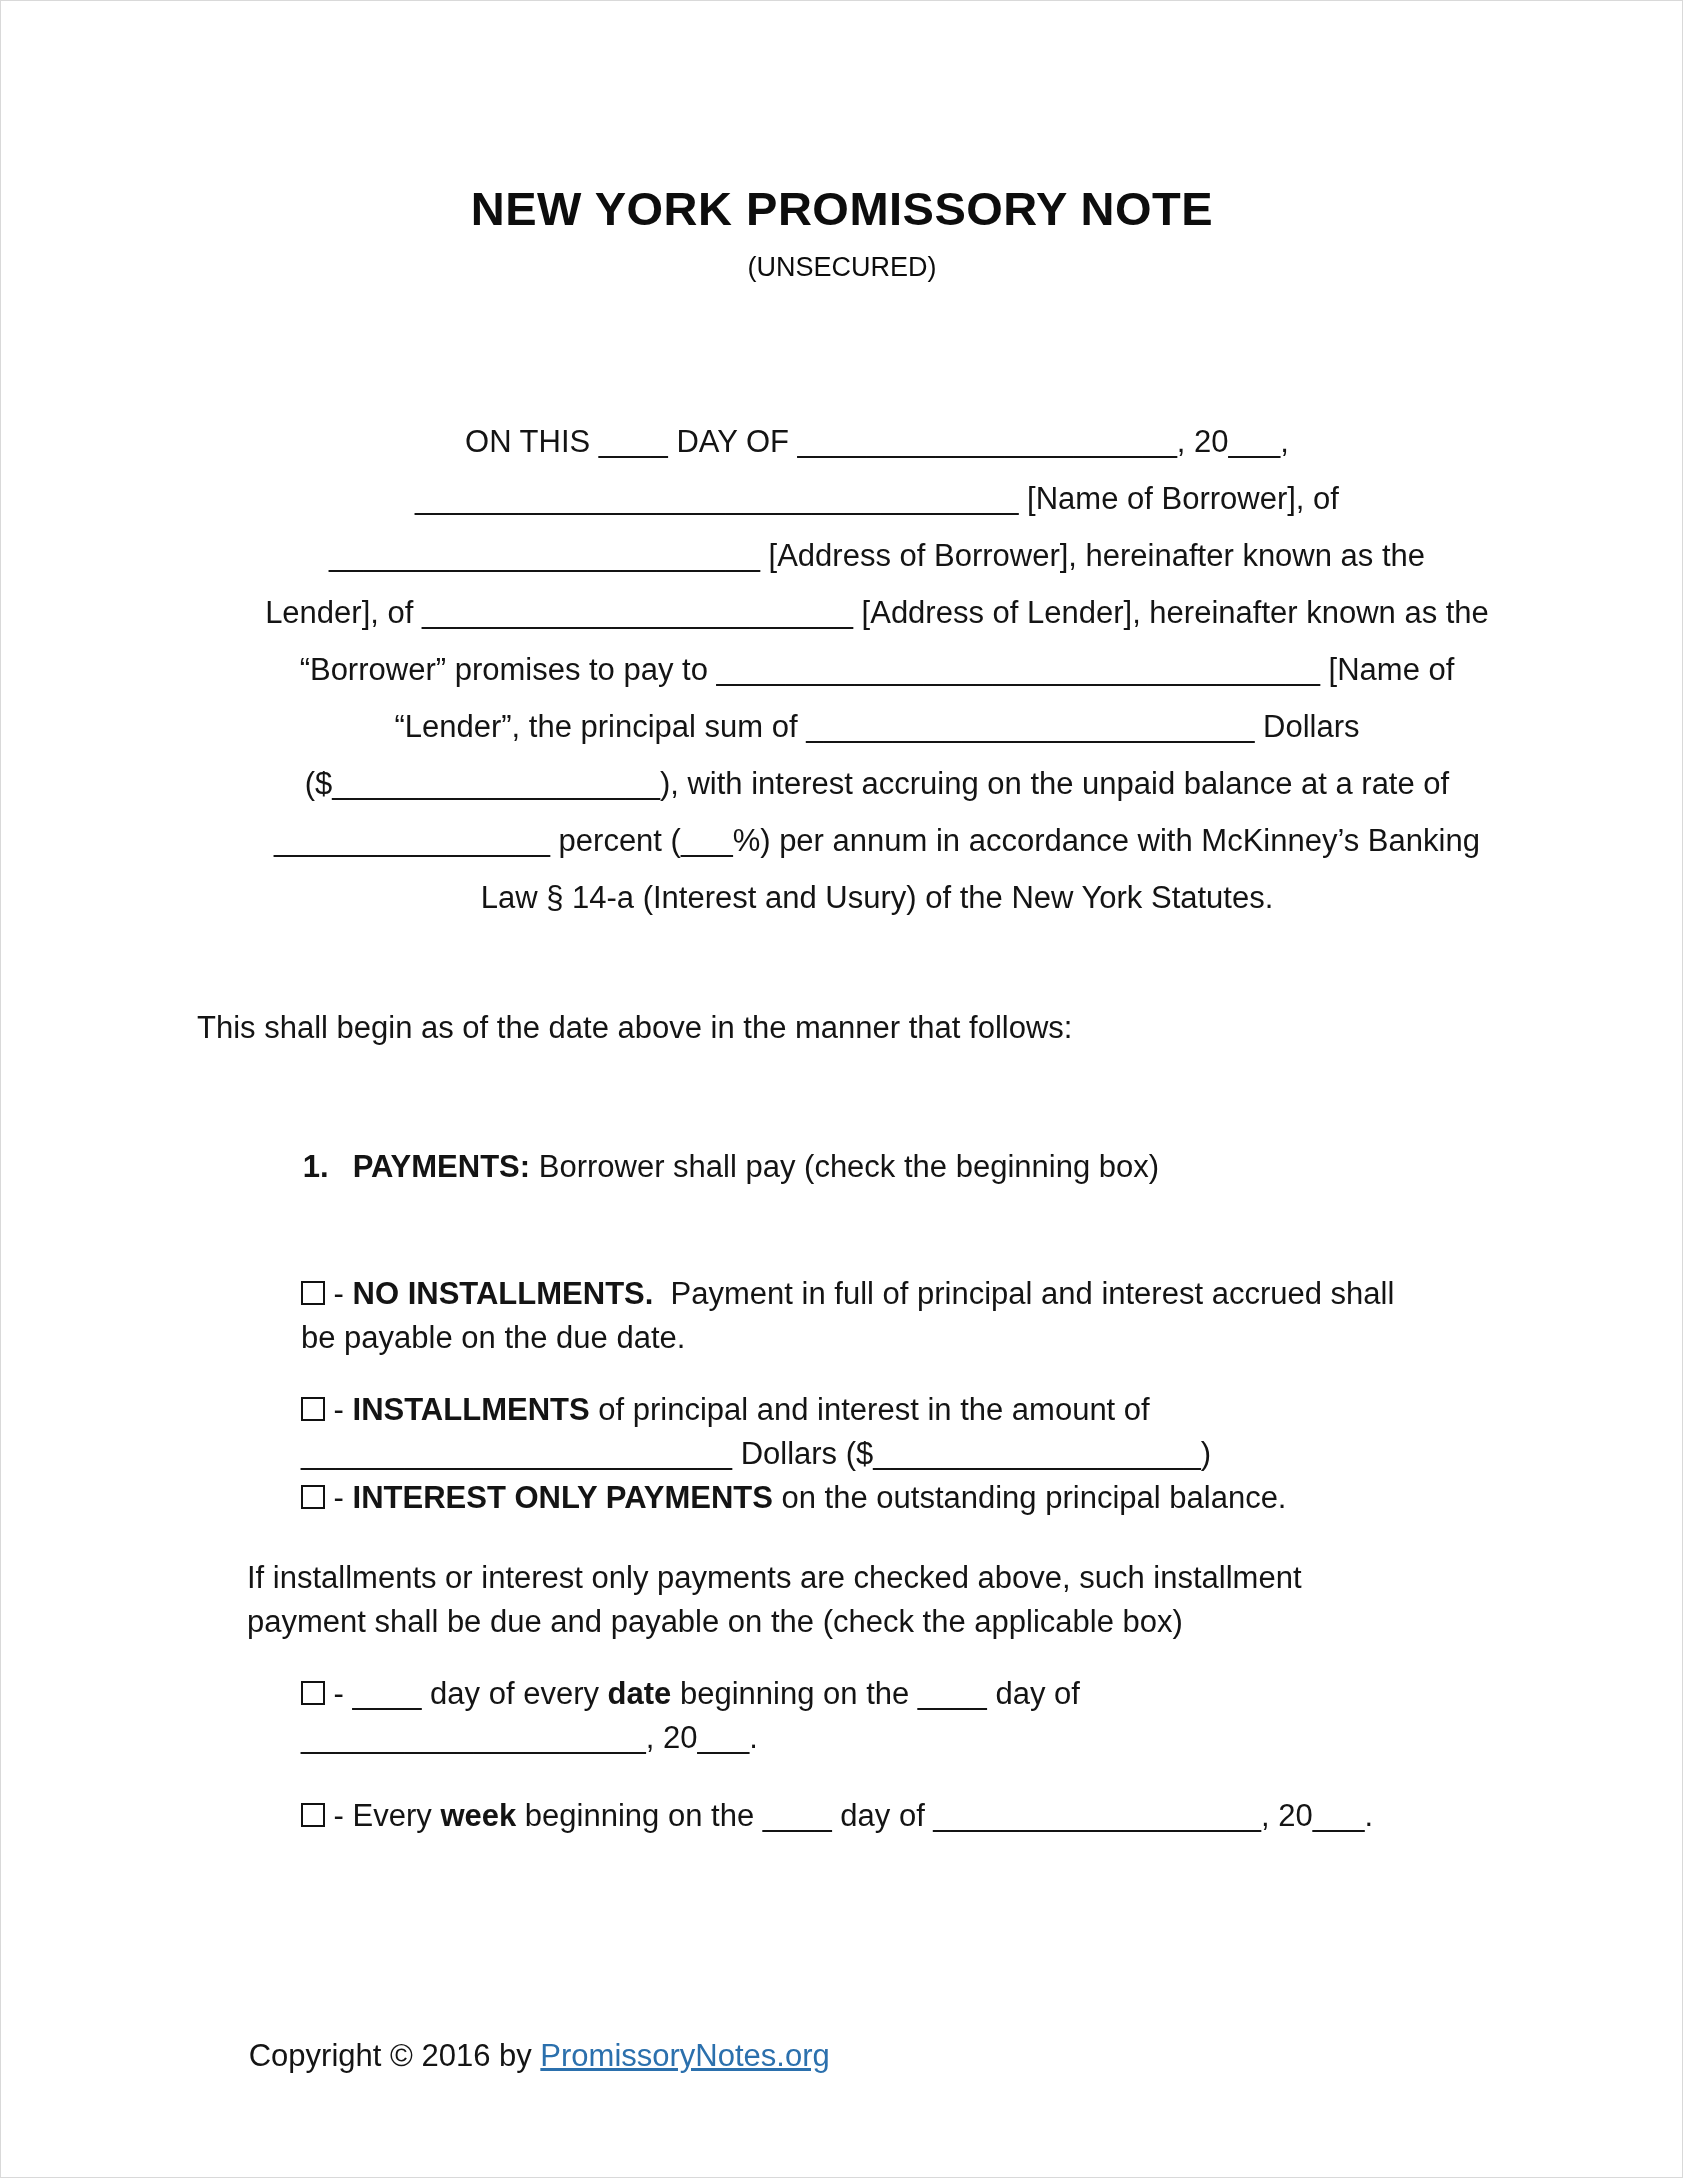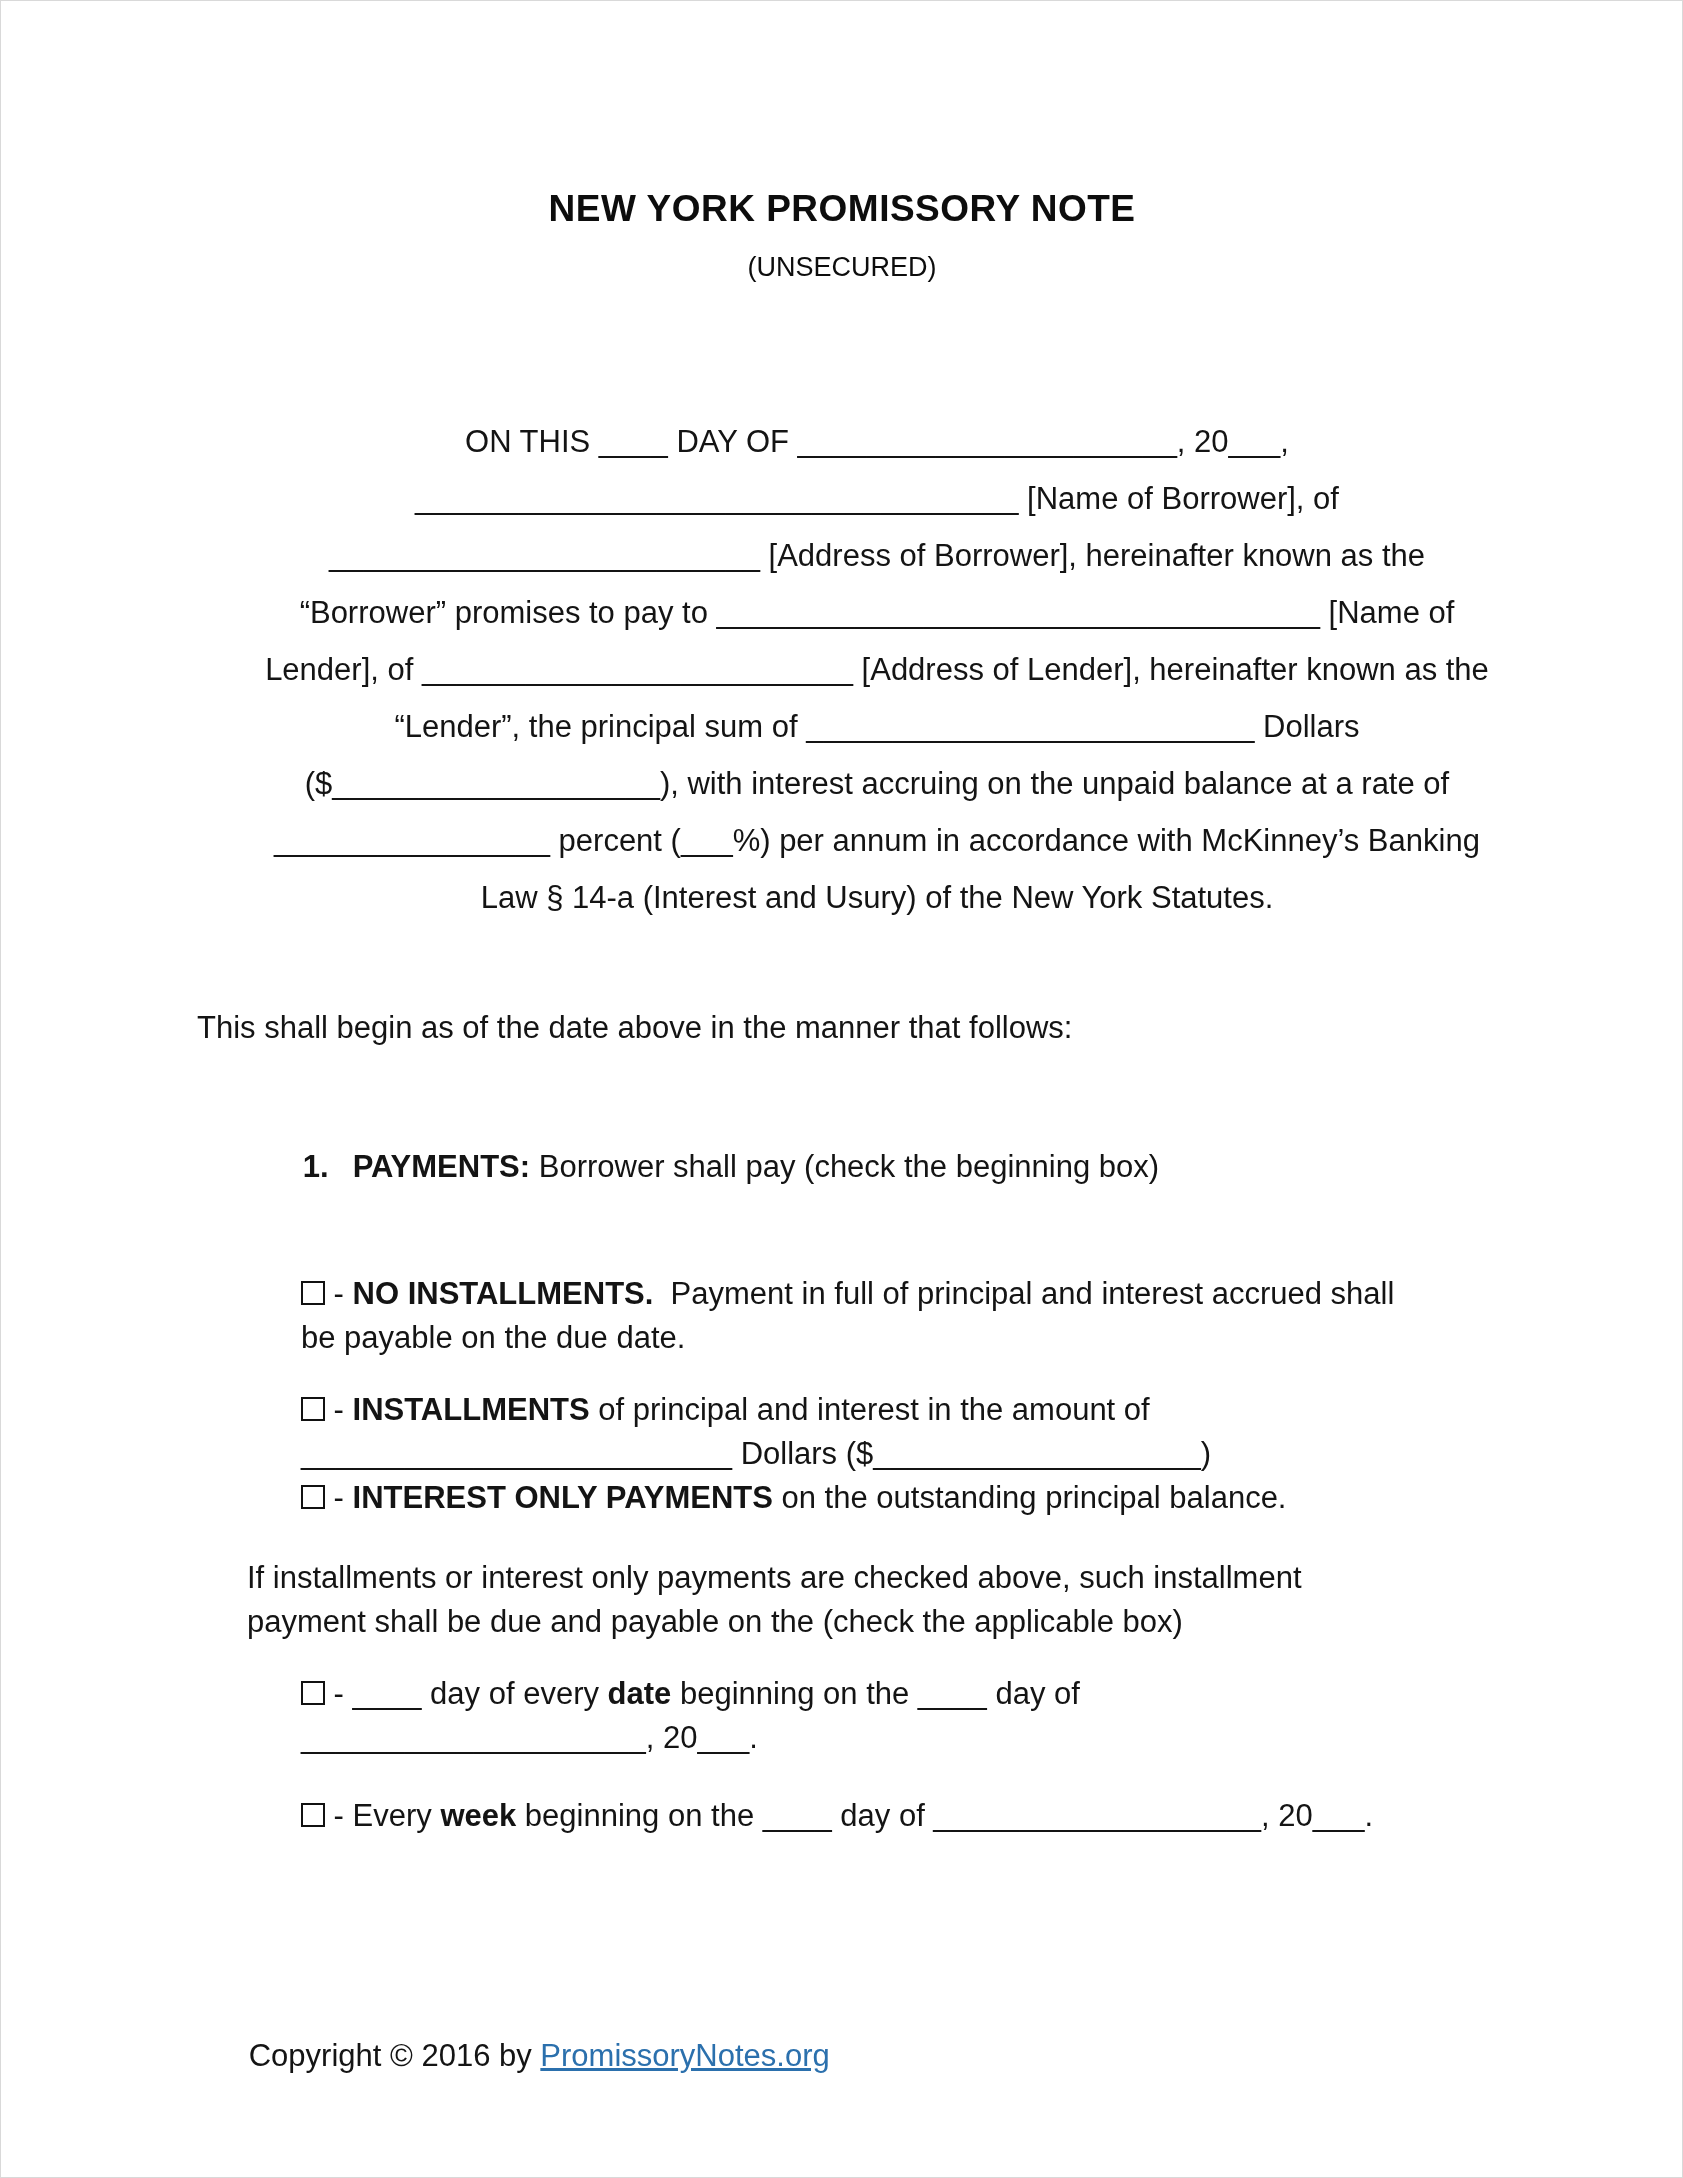--- a/index.html
+++ b/index.html
@@ -16,21 +16,21 @@
     box-sizing:border-box;
     border:1px solid #d9d9d9;
   }
   .doc{
     position:absolute;left:196px;top:0;width:1360px;
     font-size:31px;
   }
   .title{
     padding-top:182px;
     text-align:center;
-    font-size:37px;
+    font-size:47px;
     font-weight:bold;
     line-height:52px;
     letter-spacing:0.5px;
     color:#0d0d0d;
     width:1290px;
   }
   .subtitle{
     text-align:center;
     font-size:27px;
     font-weight:normal;
@@ -99,22 +99,22 @@
 <div class="page">
   <div class="doc">
 
     <div class="title">NEW YORK PROMISSORY NOTE</div>
     <div class="subtitle">(UNSECURED)</div>
 
     <div class="intro" id="intro">
         <div class="line">ON THIS ____ DAY OF ______________________, 20___,</div>
         <div class="line">___________________________________ [Name of Borrower], of</div>
         <div class="line">_________________________ [Address of Borrower], hereinafter known as the</div>
+        <div class="line">Lender], of _________________________ [Address of Lender], hereinafter known as the</div>
         <div class="line">“Borrower” promises to pay to ___________________________________ [Name of</div>
-        <div class="line">Lender], of _________________________ [Address of Lender], hereinafter known as the</div>
         <div class="line">“Lender”, the principal sum of __________________________ Dollars</div>
         <div class="line">($___________________), with interest accruing on the unpaid balance at a rate of</div>
         <div class="line">________________ percent (___%) per annum in accordance with McKinney’s Banking</div>
         <div class="line">Law § 14-a (Interest and Usury) of the New York Statutes.</div>
       </div>
 
     <div class="lead">This shall begin as of the date above in the manner that follows:</div>
 
     <div class="pay-head">
       <span class="num">1.</span><span class="b">PAYMENTS:</span><span> Borrower shall pay (check the beginning box)</span>

